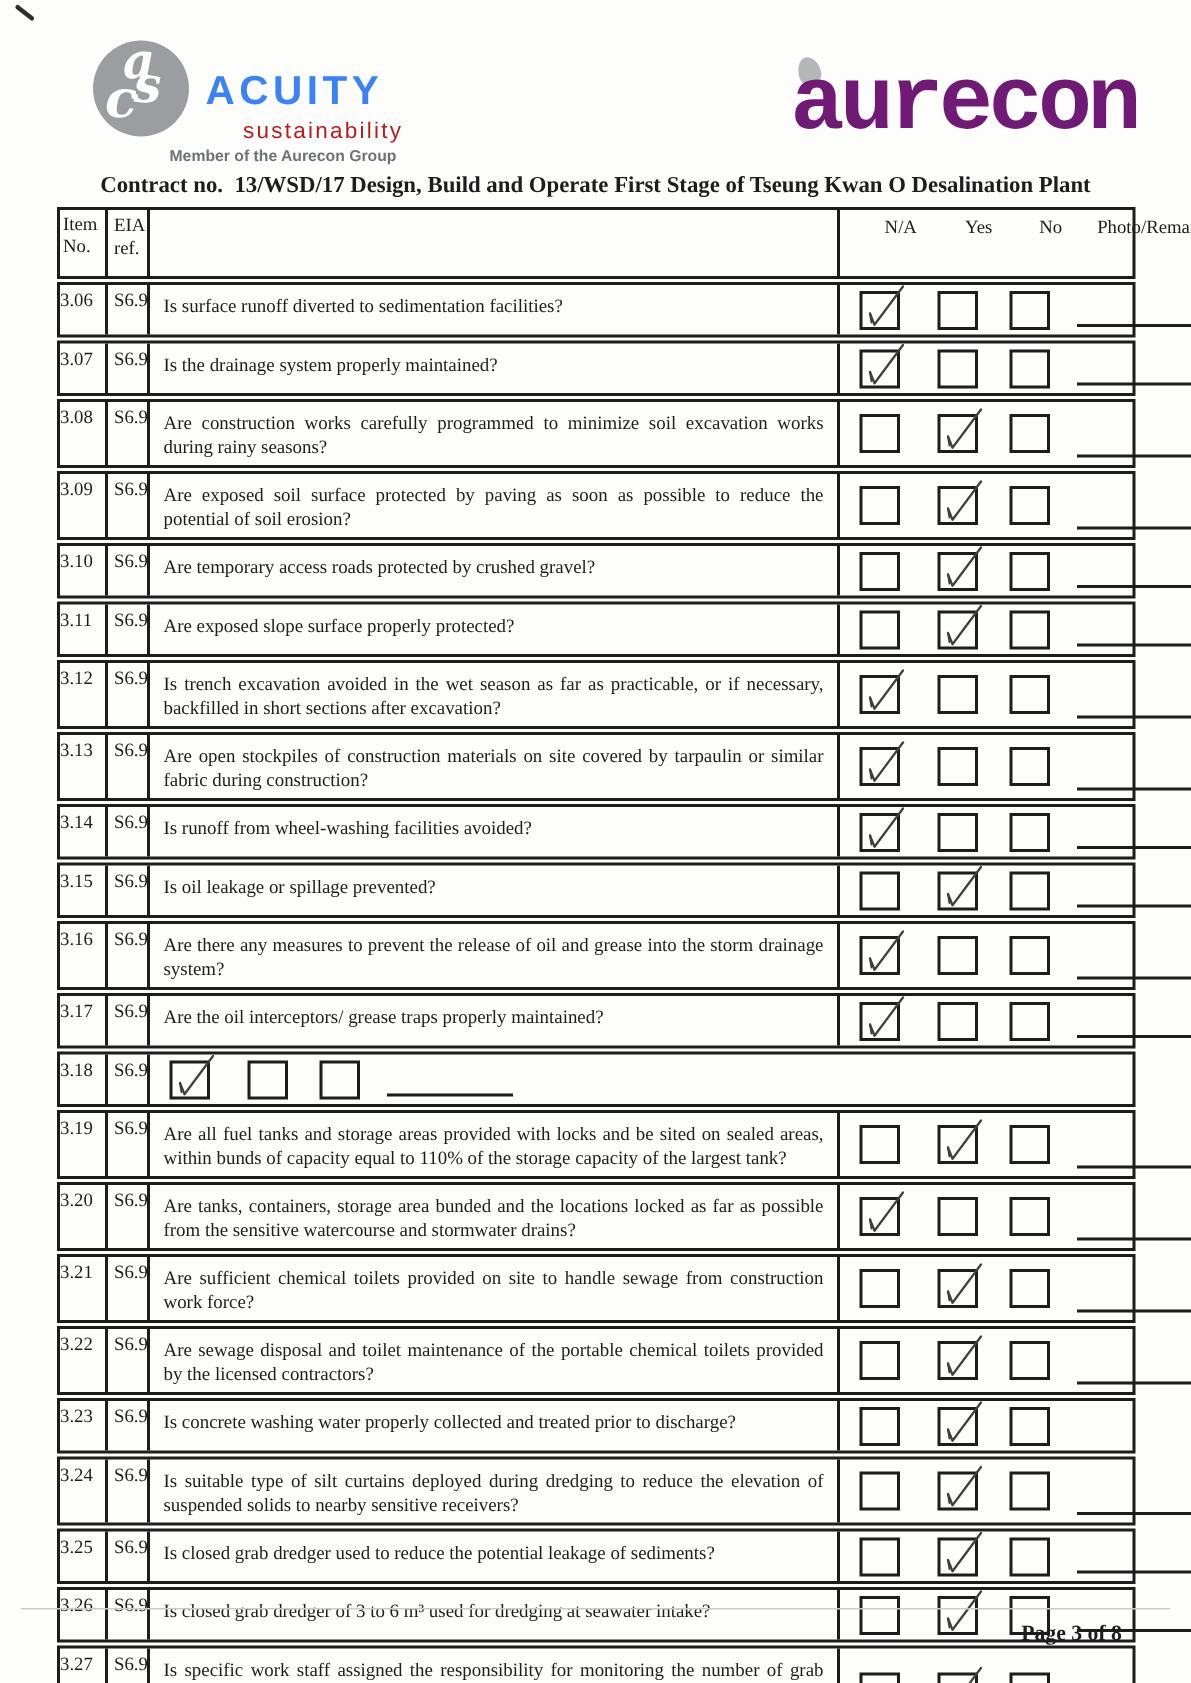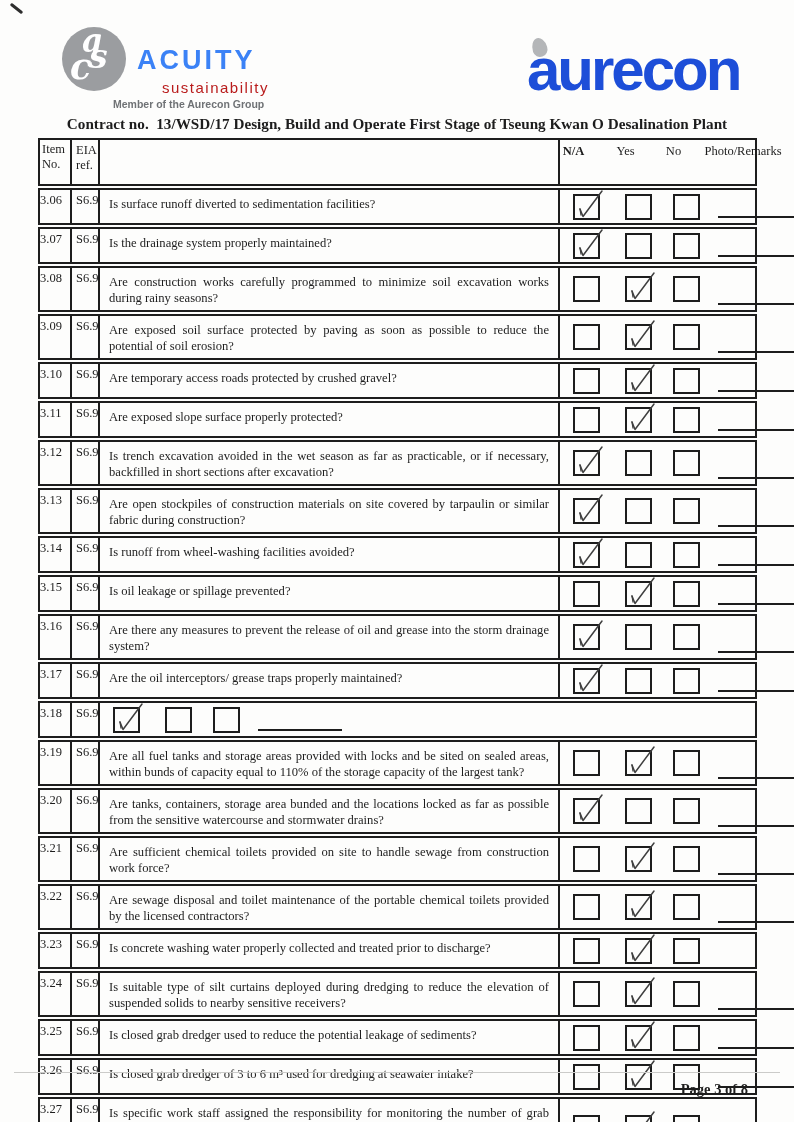--- a/index.html
+++ b/index.html
@@ -19,22 +19,22 @@
   .acs-s{top:13px;left:27px;font-size:33px;}
   .acs-c{top:22px;left:8px;font-size:35px;}
   .acuity-name{position:absolute;left:137px;top:45px;font-family:"Liberation Sans",sans-serif;
                font-weight:bold;font-size:27px;color:#3b82f6;letter-spacing:3px;}
   .acuity-sub{position:absolute;left:162px;top:79px;font-family:"Liberation Sans",sans-serif;
               font-size:15px;color:#b91c1c;letter-spacing:1.5px;}
   .acuity-tagline{position:absolute;left:113px;top:98px;font-family:"Liberation Sans",sans-serif;
                   font-size:10.5px;font-weight:bold;color:#6f7275;}
 
   
-  .aurecon-name{position:absolute;left:527px;top:40px;font-family:Liberation Sans, sans-serif;
-                font-weight:bold;font-size:60px;color:#1d4ed8;letter-spacing:-3px;line-height:1;}
+  .aurecon-name{position:absolute;left:527px;top:40px;font-family:Liberation Mono, monospace;
+                font-weight:bold;font-size:60px;color:#701a75;letter-spacing:-3px;line-height:1;}
   .aurecon-dot{position:absolute;left:532px;top:38px;width:15px;height:19px;background:#b4b6b8;
                border-radius:52% 48% 50% 50% / 62% 58% 42% 38%;transform:rotate(-18deg);}
 
   .doc-title{position:absolute;top:115px;left:0;right:0;text-align:center;font-weight:bold;
              font-size:15.2px;white-space:pre;}
 
   
   .checklist{position:absolute;top:138px;left:38px;width:719px;}
   .thead,.trow{display:flex;border:2px solid #1d1d1d;align-items:stretch;background:#fdfdfc;}
   .trow{margin-top:2px;min-height:33px;}
@@ -43,21 +43,21 @@
           padding-top:3px;font-size:12.5px;flex:none;}
   .c-eia{width:28px;border-right:2px solid #1d1d1d;box-sizing:border-box;
          padding:3px 0 0 4px;font-size:12.5px;flex:none;}
   .c-q{width:460px;border-right:2px solid #1d1d1d;box-sizing:border-box;
        padding:6px 9px 4px 9px;font-size:12.6px;line-height:16px;text-align:justify;flex:none;}
   .c-checks{flex:1;display:flex;align-items:center;}
   .h-item{display:flex;flex-direction:column;justify-content:flex-start;text-align:left;
           padding:2px 1px 3px 2px;}
   .thead .c-checks{align-items:flex-start;padding-top:4px;}
   .h-lbl{font-size:12.5px;text-align:center;flex:none;}
-  .h-na{width:27px;margin-left:0;font-weight:bold;}
+  .h-na{width:27px;margin-left:27px;}
   .h-yes{width:27px;margin-left:25px;}
   .h-no{width:27px;margin-left:21px;}
   .h-rem{width:100px;margin-left:6px;}
 
   .box{width:27px;height:26px;border:2px solid #1d1d1d;box-sizing:border-box;position:relative;
        flex:none;background:#fdfdfc;}
   .b1{margin-left:13px;}
   .b2{margin-left:25px;}
   .b3{margin-left:21px;}
   .tick{position:absolute;left:-1px;top:-1px;display:none;overflow:visible;}

